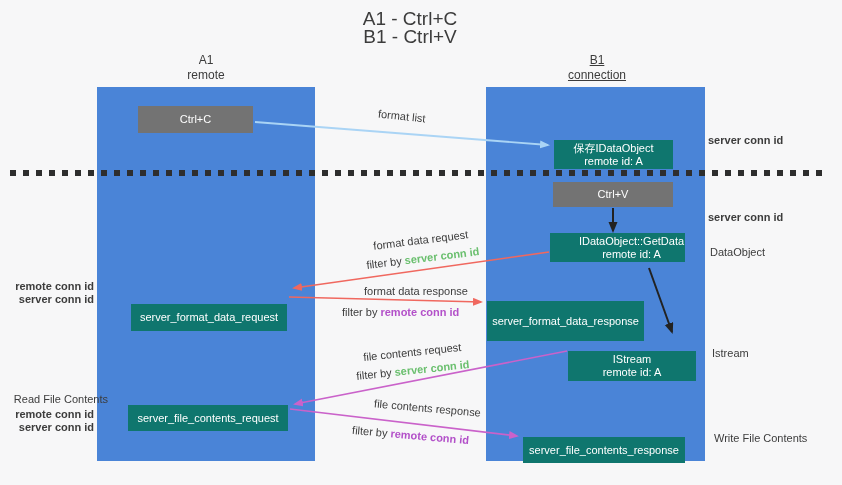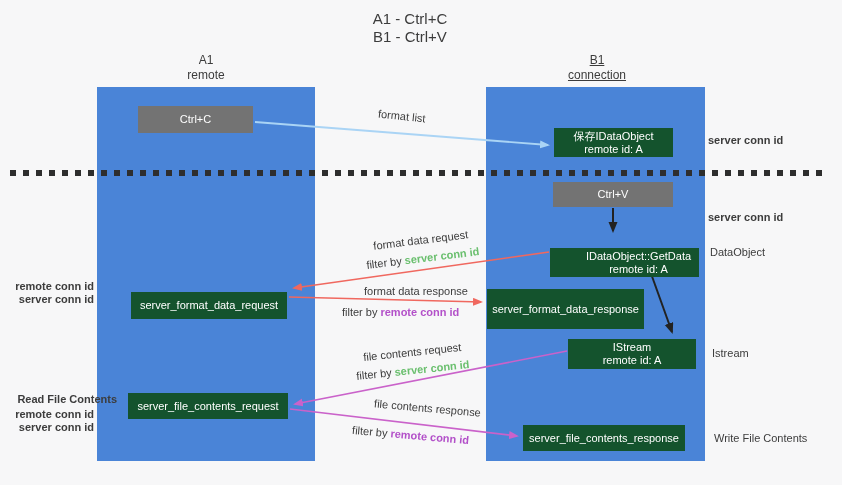--- a/index.html
+++ b/index.html
@@ -11,41 +11,41 @@
   }
   .col{
     position:absolute; top:87px; height:374px;
     background:#4a84d7;
   }
   #col-left{left:97px; width:218px;}
   #col-right{left:486px; width:219px;}
 
   .title{
     position:absolute; left:310px; top:10px; width:200px;
-    text-align:center; font-size:15px; line-height:18px; color:#3c3c3c;
+    text-align:center; font-size:19px; line-height:18px; color:#3c3c3c;
   }
   .col-header{
     position:absolute; top:53px; width:120px; text-align:center;
     font-size:12px; line-height:15px; color:#3c3c3c;
   }
   #hdr-left{left:146px;}
   #hdr-right{left:537px;text-decoration:underline;}
 
   .node{
     position:absolute; color:#fff; font-size:11px; line-height:13px;
     display:flex; flex-direction:column; align-items:center; justify-content:center;
     text-align:center; box-sizing:border-box;
   }
   .green{background:#737373;}
-  .orange{background:#14532d;}
+  .orange{background:#0f766e;margin-top:12px;}
 
   #box-ctrl-c   {left:138px; top:106px; width:115px; height:27px;}
   #box-ctrl-v   {left:553px; top:182px; width:120px; height:25px;}
   #box-save-do  {left:554px; top:128px; width:119px; height:29px;}
-  #box-getdata  {left:550px; top:248px; width:149px; height:29px;padding-left:28px;}
+  #box-getdata  {left:550px; top:221px; width:135px; height:29px;padding-left:28px;}
   #box-istream  {left:568px; top:339px; width:128px; height:30px;}
   #box-fmt-req  {left:131px; top:292px; width:156px; height:27px;}
   #box-fmt-resp {left:487px; top:289px; width:157px; height:40px;}
   #box-file-req {left:128px; top:393px; width:160px; height:26px;}
   #box-file-resp{left:523px; top:425px; width:162px; height:26px;}
 
   .dotted{
     position:absolute; left:10px; top:170px; width:815px; height:6px;
     background:repeating-linear-gradient(to right, #2e2e2e 0 6px, transparent 6px 13px);
   }
@@ -162,21 +162,21 @@
   <div class="mid-label" style="left:356px; top:364px; transform:rotate(-6deg);">
     <span class="flt">filter by</span><span class="g">server conn id</span>
   </div>
   <div class="mid-label" style="left:374px; top:402px; transform:rotate(5deg);">file contents response</div>
   <div class="mid-label" style="left:352px; top:429px; transform:rotate(5deg);">
     <span class="flt">filter by</span><span class="p">remote conn id</span>
   </div>
 
   <div class="side-label side-left p" style="left:0; top:280px;">remote conn id</div>
   <div class="side-label side-left g" style="left:0; top:293px;">server conn id</div>
-  <div class="side-label wide-left" style="left:16px; top:393px;font-weight:bold;">Read File Contents</div>
+  <div class="side-label wide-left" style="left:7px; top:393px;">Read File Contents</div>
   <div class="side-label side-left p" style="left:0; top:408px;">remote conn id</div>
   <div class="side-label side-left g" style="left:0; top:421px;">server conn id</div>
 
   <div class="side-label g" style="left:708px; top:134px;">server conn id</div>
   <div class="side-label g" style="left:708px; top:211px;">server conn id</div>
   <div class="side-label" style="left:710px; top:246px;">DataObject</div>
   <div class="side-label" style="left:712px; top:347px;">Istream</div>
   <div class="side-label" style="left:714px; top:432px;">Write File Contents</div>
 
 </div>

